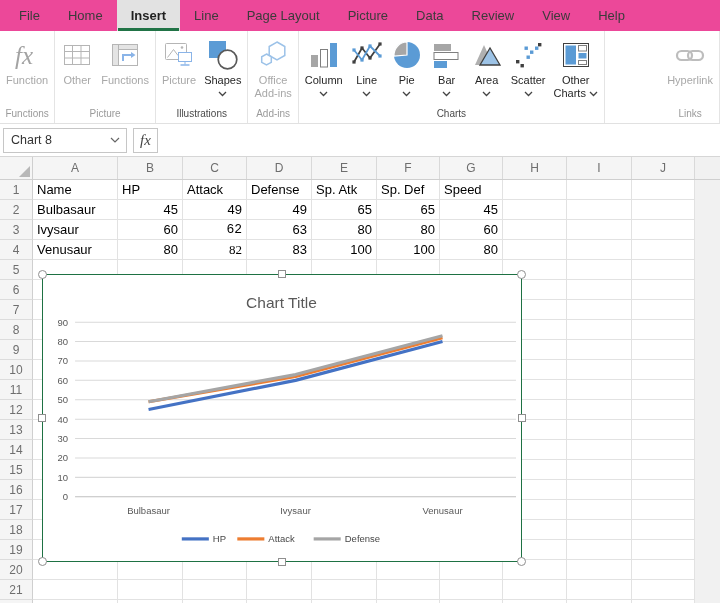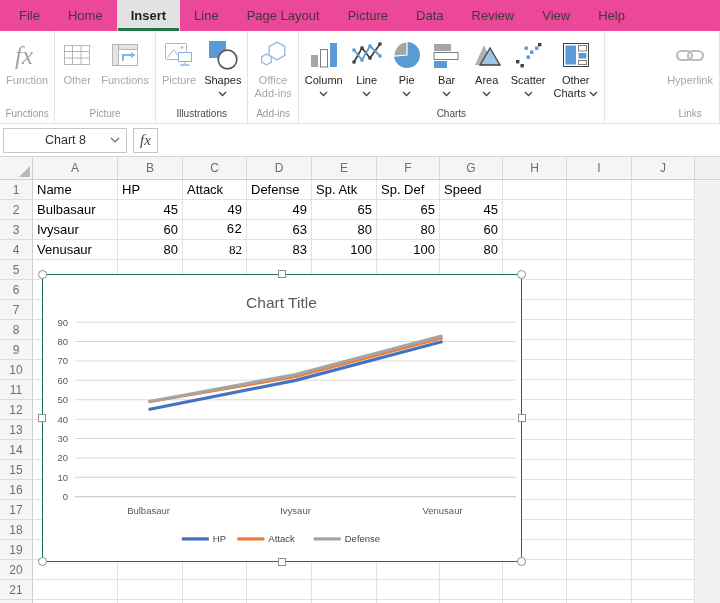--- a/index.html
+++ b/index.html
@@ -27,21 +27,21 @@
   .ritem.disabled .rlabel{color:#a8a8a8;}
   .ritem.disabled{cursor:default;}
   .rchev{height:10px;margin-top:2px;display:flex;align-items:center;}
   .chev-inline{margin-left:3px;display:inline-block;}
 
   
   .formula-row{position:absolute;top:124px;left:0;width:100%;height:33px;background:#fff;
                border-bottom:1px solid #d6d6d6;box-sizing:border-box;display:flex;align-items:center;}
   .namebox{position:relative;margin-left:3px;width:124px;height:25px;border:1px solid #c6c6c6;
            display:flex;align-items:center;box-sizing:border-box;background:#fff;cursor:text;}
-  .namebox-text{padding-left:7px;font-size:12.5px;color:#333;flex:1;margin-left:34px;}
+  .namebox-text{padding-left:7px;font-size:12.5px;color:#333;flex:1;}
   .namebox-chev{margin-right:6px;display:flex;align-items:center;}
   .fxbtn{margin-left:6px;width:25px;height:25px;border:1px solid #c6c6c6;box-sizing:border-box;
          display:flex;align-items:center;justify-content:center;background:#fff;cursor:pointer;}
   .fx-italic{font-family:"Liberation Serif",serif;font-style:italic;font-size:15px;color:#444;}
   .formula-input{flex:1;height:25px;margin-left:6px;background:#fff;}
 
   
   .grid{position:absolute;top:157px;left:0;width:720px;height:446px;background:#f1f1f1;overflow:hidden;}
   .colheaders{display:flex;height:22px;background:#f5f5f5;border-bottom:1px solid #cfcfcf;box-sizing:content-box;}
   .corner{width:33px;position:relative;background:#f5f5f5;border-right:1px solid #cfcfcf;box-sizing:border-box;flex:none;}

